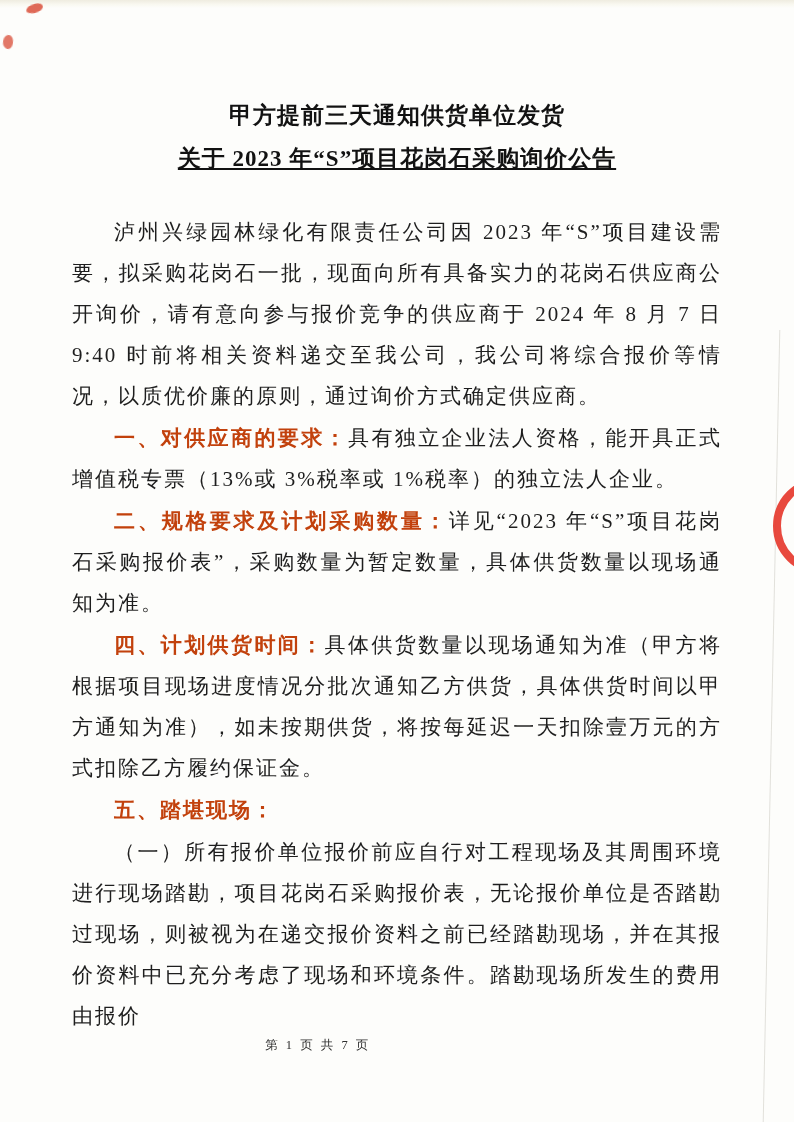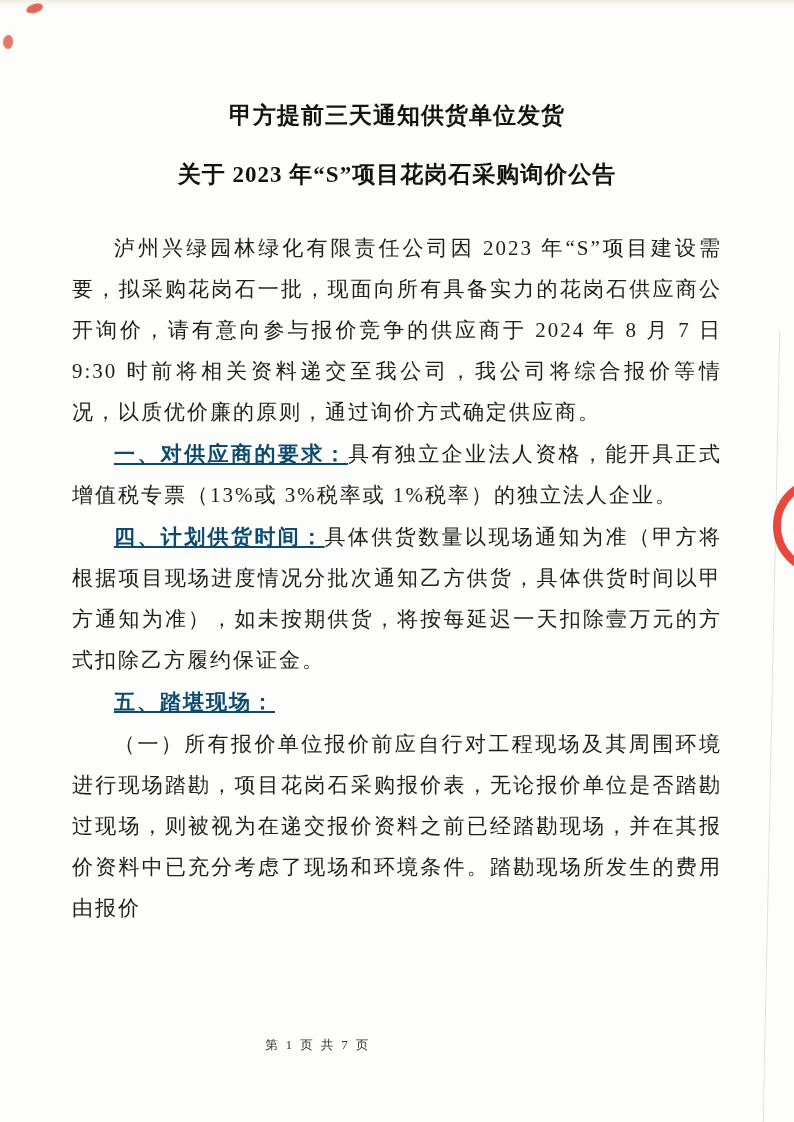--- a/index.html
+++ b/index.html
@@ -50,36 +50,35 @@
     position: absolute; left: 72px; top: 100px; width: 650px;
   }
   .title {
     text-align: center;
     font-weight: 700;
     font-size: 23px;
     line-height: 31px;
     letter-spacing: 1px;
     color: #121212;
   }
-  .title-2 { margin-top: 28px; }
+  .title-2 { margin-top: 12px; text-decoration: underline; }
   .bodytext {
     margin-top: 37px;
     font-size: 21px;
     line-height: 41px;
     letter-spacing: 2px;
     text-align: justify;
     text-justify: inter-character;
     color: #1e1e1e;
   }
   .para { margin: 0; text-indent: 2em; }
   .head-run {
     font-weight: 700;
     font-family: "Liberation Sans", "DejaVu Sans", sans-serif;
-    color: #0c4a6e;
-    text-decoration: underline;
+    color: #c2410c;
   }
   .footer {
     position: absolute; left: 0; width: 636px; top: 1037px;
     text-align: center;
     font-size: 12.5px;
     letter-spacing: 2.5px;
     color: #2e2e2e;
   }
 </style>
 </head>
@@ -93,24 +92,25 @@
   <div class="crease"></div>
   <svg class="stamp-svg" width="42" height="92" viewBox="0 0 42 92">
     <circle class="stamp-circle" cx="70" cy="45" r="45"></circle>
   </svg>
 
   <div class="content">
     <div class="title title-1">甲方提前三天通知供货单位发货</div>
     <div class="title title-2">关于 2023 年“S”项目花岗石采购询价公告</div>
 
     <div class="bodytext">
-      <p class="para"><span class="head-run"></span><span>泸州兴绿园林绿化有限责任公司因 2023 年“S”项目建设需要，拟采购花岗石一批，现面向所有具备实力的花岗石供应商公开询价，请有意向参与报价竞争的供应商于 2024 年 8 月 7 日 9:30 时前将相关资料递交至我公司，我公司将综合报价等情况，以质优价廉的原则，通过询价方式确定供应商。</span></p>
+      <p class="para"><span class="head-run"></span><span>泸州兴绿园林绿化有限责任公司因 2023 年“S”项目建设需要，拟采购花岗石一批，现面向所有具备实力的花岗石供应商公开询价，请有意向参与报价竞争的供应商于 2024 年 8 月 7 日 9:40 时前将相关资料递交至我公司，我公司将综合报价等情况，以质优价廉的原则，通过询价方式确定供应商。</span></p>
 
       <p class="para"><span class="head-run">一、对供应商的要求：</span><span>具有独立企业法人资格，能开具正式增值税专票（13%或 3%税率或 1%税率）的独立法人企业。</span></p>
 
+      <p class="para"><span class="head-run">二、规格要求及计划采购数量：</span><span>详见“2023 年“S”项目花岗石采购报价表”，采购数量为暂定数量，具体供货数量以现场通知为准。</span></p>
 
 
       <p class="para"><span class="head-run">四、计划供货时间：</span><span>具体供货数量以现场通知为准（甲方将根据项目现场进度情况分批次通知乙方供货，具体供货时间以甲方通知为准），如未按期供货，将按每延迟一天扣除壹万元的方式扣除乙方履约保证金。</span></p>
 
       <p class="para"><span class="head-run">五、踏堪现场：</span><span></span></p>
 
       <p class="para"><span class="head-run"></span><span>（一）所有报价单位报价前应自行对工程现场及其周围环境进行现场踏勘，项目花岗石采购报价表，无论报价单位是否踏勘过现场，则被视为在递交报价资料之前已经踏勘现场，并在其报价资料中已充分考虑了现场和环境条件。踏勘现场所发生的费用由报价</span></p>
     </div>
   </div>
 

